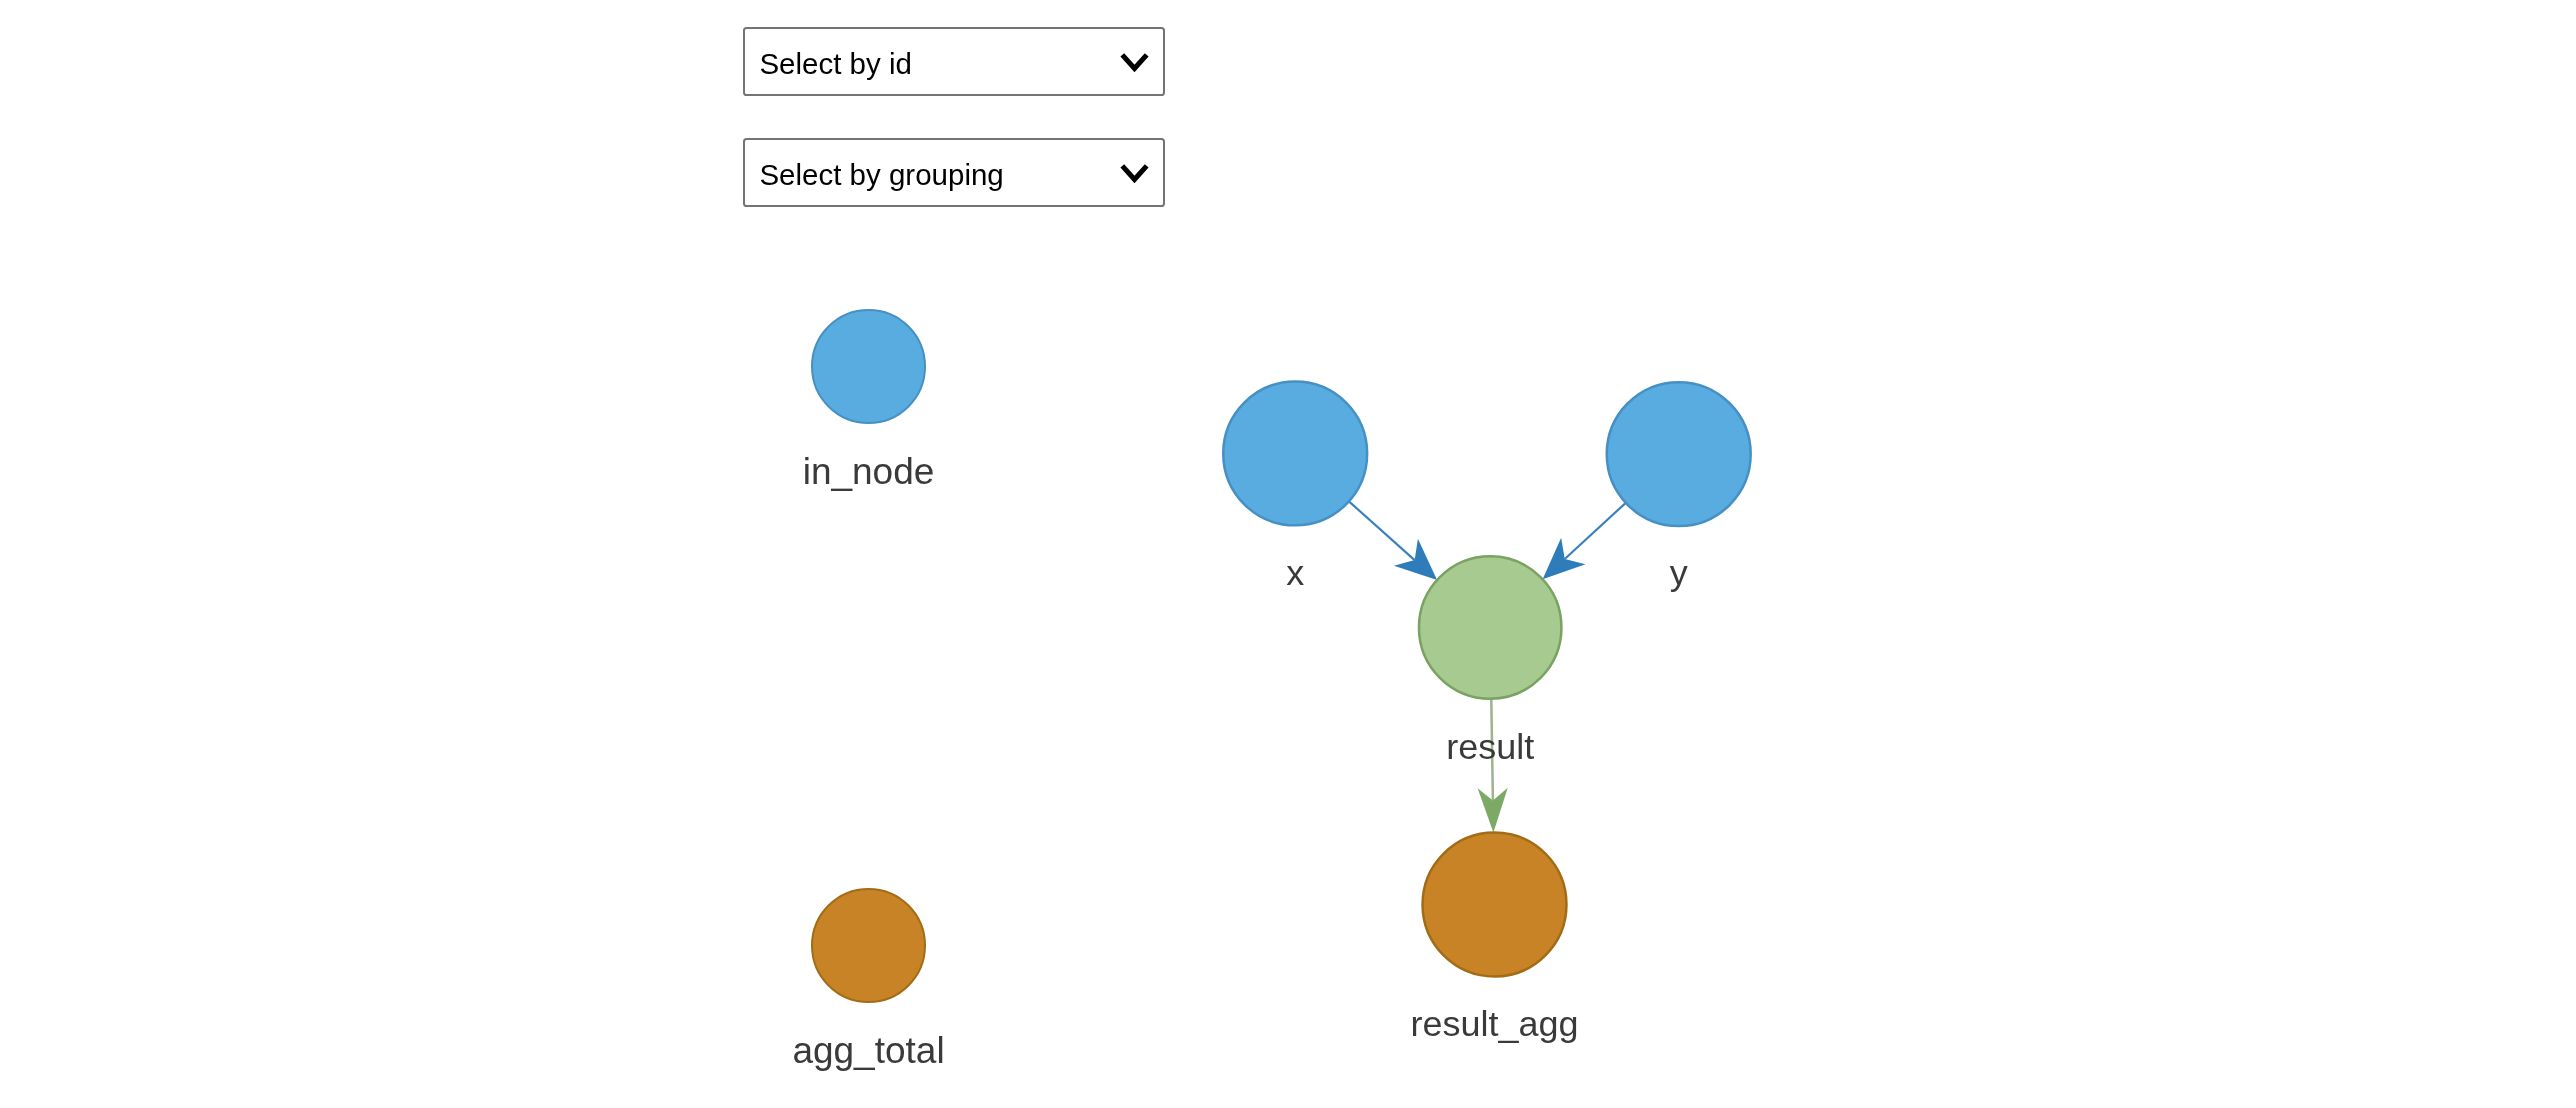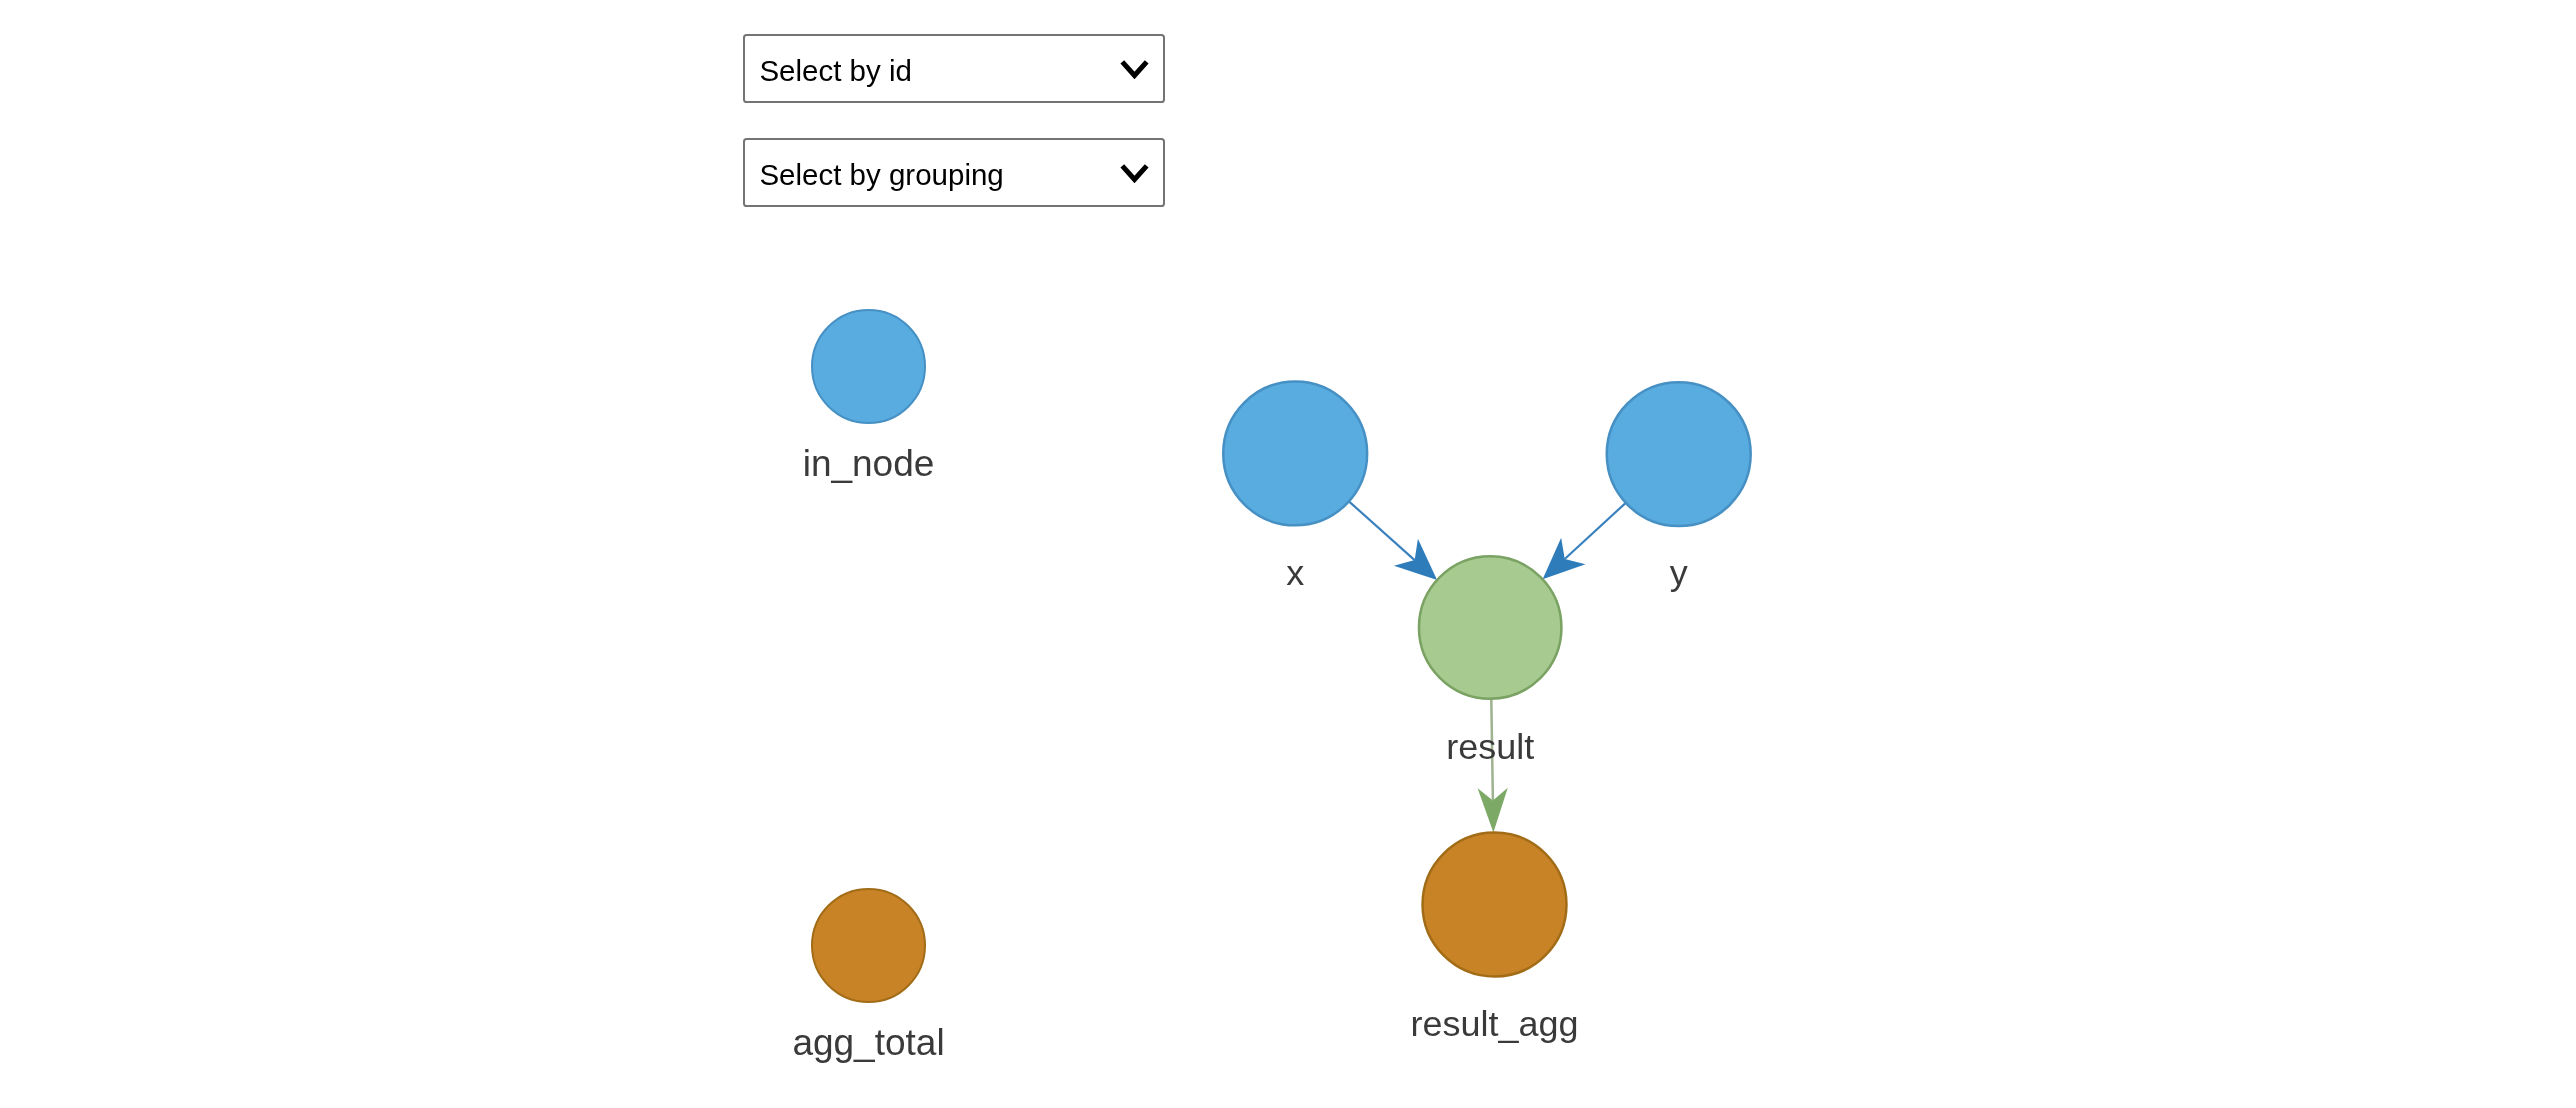--- a/index.html
+++ b/index.html
@@ -16,21 +16,21 @@
     overflow: hidden;
   }
 
   
   .select-wrap {
     position: absolute;
     left: 743px;
     width: 422px;
     height: 69px;
   }
-  .select-wrap.first  { top: 34px; border-radius: 18px; }
+  .select-wrap.first  { top: 27px; border-radius: 18px; }
   .select-wrap.second { top: 138px; }
   .select-wrap select {
     -webkit-appearance: none;
     -moz-appearance: none;
     appearance: none;
     width: 100%;
     height: 100%;
     border: 2.2px solid #747474;
     border-radius: 3.6px;
     background: #ffffff;
@@ -60,21 +60,21 @@
   }
   .legend-item .legend-circle {
     width: 115px;
     height: 115px;
     border-radius: 50%;
     margin: 0 auto;
     box-sizing: border-box;
     border: 2.2px solid #888888; 
   }
   .legend-item .legend-label {
-    margin-top: 18px;
+    margin-top: 26px;
     font-size: 37px;
     line-height: 43px;
     color: #3a3a3a;
     white-space: nowrap;
   }
 
   
   #graph-svg {
     position: absolute;
     left: 0;

